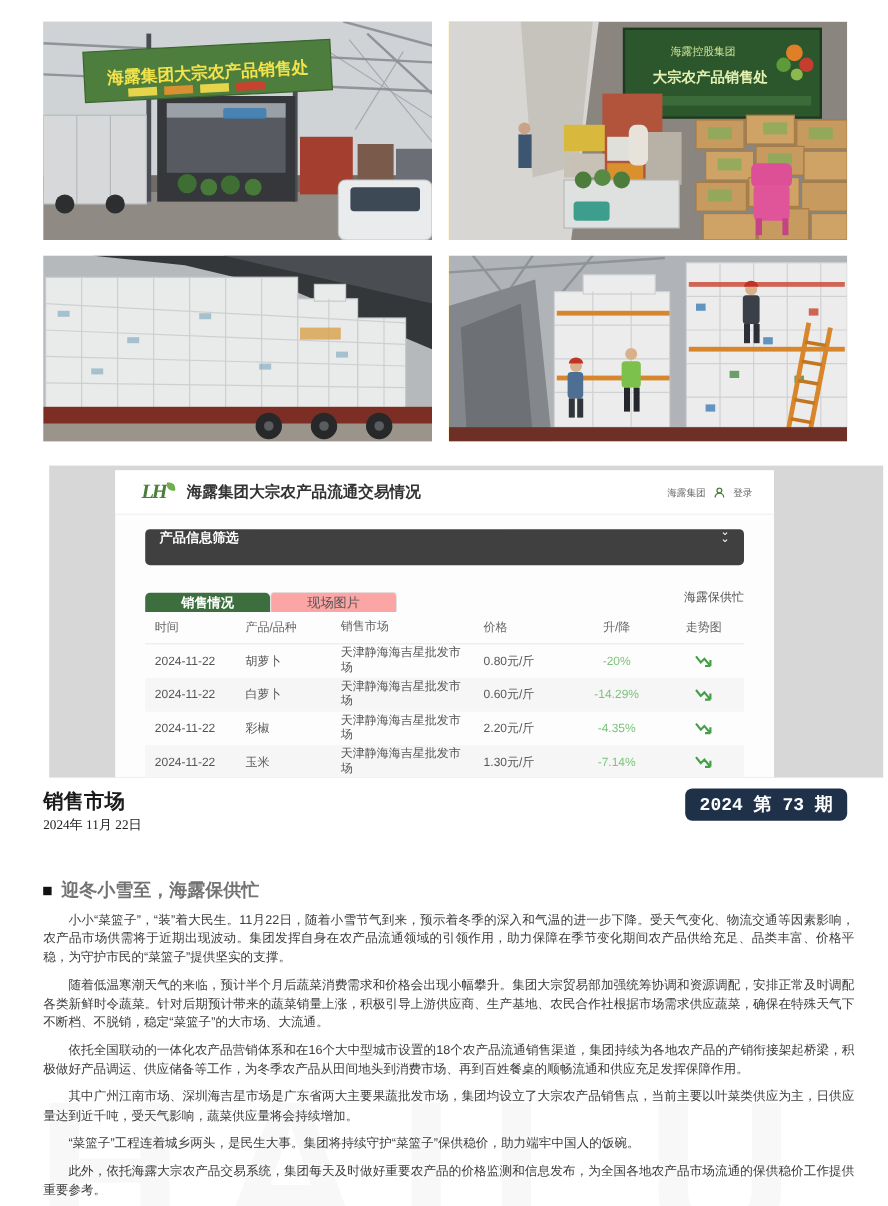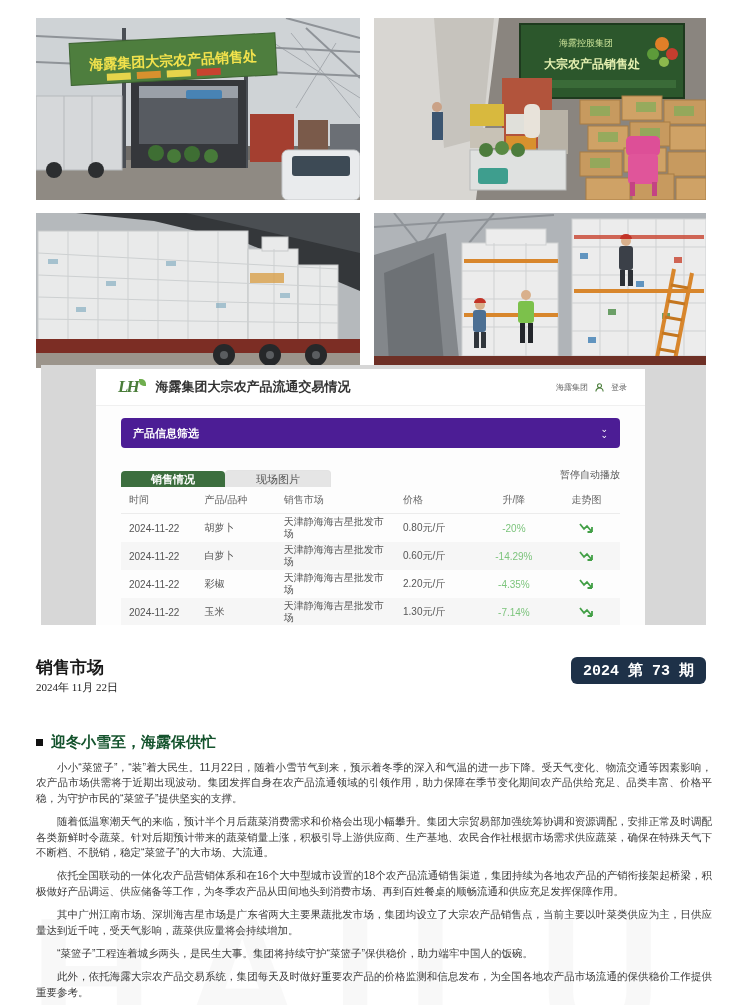--- a/index.html
+++ b/index.html
@@ -8,37 +8,37 @@
     font-family:"Liberation Sans","DejaVu Sans",sans-serif;color:#333;
   }
   
   .photo{position:absolute;overflow:hidden;background:#fde047;text-decoration:underline;}
   .photo svg{display:block;width:100%;height:100%;}
   #photo1{left:36px;top:18px;width:324px;height:182px;}
   #photo2{left:374px;top:18px;width:332px;height:182px;}
   #photo3{left:36px;top:213px;width:324px;height:155px;}
   #photo4{left:374px;top:213px;width:332px;height:155px;}
   
-  .dash{position:absolute;left:41px;top:365px;width:665px;height:260px;background:#d7d7d7;overflow:hidden;}
+  .dash{position:absolute;left:41px;top:388px;width:665px;height:260px;background:#d7d7d7;overflow:hidden;padding-left:30px;}
   .dash-card{position:absolute;left:55px;top:4px;width:549px;height:256px;background:#fdfdfd;}
   .dash-header{height:36px;display:flex;align-items:center;border-bottom:1px solid #f0f0f0;background:#fff;}
   .logo{margin-left:22px;display:flex;align-items:center;}
   .logo-text{font-family:"Liberation Serif",serif;font-style:italic;font-weight:bold;font-size:17px;color:#4a7d3a;letter-spacing:-2px;}
   .logo-leaf{width:7px;height:7px;background:#6fae4e;border-radius:0 70% 0 70%;margin-left:1px;margin-top:-9px;}
   .dash-title{margin-left:10px;font-size:13px;font-weight:bold;color:#333;}
   .dash-nav{margin-left:auto;margin-right:18px;display:flex;align-items:center;gap:7px;font-size:8px;color:#666;}
   .person-icon{width:9px;height:9px;}
-  .filter-bar{margin:12px 25px 0 25px;height:30px;background:#4c1d95;border-radius:4px;display:flex;align-items:center;color:#fff;}
+  .filter-bar{margin:12px 25px 0 25px;height:30px;background:#404040;border-radius:4px;display:flex;align-items:flex-start;color:#fff;}
   .filter-bar .lbl{font-size:11px;font-weight:bold;margin-left:12px;}
   .chevrons{margin-left:auto;margin-right:12px;line-height:5px;font-size:9px;letter-spacing:0;}
   .chevrons div{height:6px;}
   .tabs-row{margin:20px 25px 0 25px;display:flex;align-items:flex-end;}
   .tab{width:104px;height:16px;display:flex;align-items:center;justify-content:center;font-size:11px;border-radius:4px 4px 0 0;}
   .tab.active{background:#3c6e3e;color:#fff;font-weight:bold;}
-  .tab.inactive{background:#e5e5e5;color:#555;border:1px solid #e3e3e3;border-bottom:none;}
+  .tab.inactive{background:#fca5a5;color:#555;border:1px solid #e3e3e3;border-bottom:none;}
   .autoplay{margin-left:auto;font-size:10px;color:#555;padding-bottom:5px;}
   .table{margin:0 25px;}
   .trow{display:flex;align-items:stretch;}
   .trow>div{display:flex;align-items:center;font-size:10px;color:#555;}
   .c-date{width:79px;padding-left:8px;}
   .c-prod{width:83px;}
   .c-mkt{width:110px;padding-right:14px;line-height:12px;}
   .c-price{width:75px;}
   .c-chg{width:82px;justify-content:center;color:#7cc47c !important;}
   .c-trend{width:70px;justify-content:center;}
@@ -46,21 +46,21 @@
   .thead>div{color:#666;}
   .trow.data{height:28px;}
   .trow.data:nth-child(odd){background:#f6f6f6;}
   
   .dept{position:absolute;left:36px;top:656px;font-family:"Liberation Serif","DejaVu Serif",serif;font-weight:bold;font-size:17px;color:#1a1a1a;}
   .date{position:absolute;left:36px;top:680px;font-family:"Liberation Serif","DejaVu Serif",serif;font-size:11px;color:#222;}
   .issue-badge{position:absolute;right:34px;top:657px;background:#1e3148;color:#fff;
     font-family:Liberation Mono, monospace;font-weight:bold;font-size:15px;
     padding:4px 12px;border-radius:6px;}
   
-  .art-title{position:absolute;left:36px;top:733px;font-size:15px;font-weight:bold;color:#14532d;display:flex;align-items:center;}
+  .art-title{position:absolute;left:36px;top:733px;font-size:15px;font-weight:bold;color:#737373;display:flex;align-items:center;}
   .bullet{width:7px;height:7px;background:#111;margin-right:8px;}
   .art-body{position:absolute;left:36px;top:760px;width:676px;font-size:10.5px;color:#3b3b3b;line-height:15.4px;text-align:justify;}
   .art-body p{margin:0 0 8px 0;text-indent:2em;}
   
   .watermark{position:absolute;left:30px;top:880px;font-size:170px;font-weight:bold;
     color:rgba(0,0,0,0.028);letter-spacing:28px;font-family:"Liberation Sans",sans-serif;z-index:0;pointer-events:none;}
   .content-layer{position:relative;z-index:1;}
 </style>
 </head>
 <body>
@@ -333,21 +333,21 @@
         <span class="lbl">产品信息筛选</span>
         <span class="chevrons">
             <div>⌄</div>
             <div>⌄</div>
           </span>
       </div>
 
       <div class="tabs-row">
         <div class="tab active">销售情况</div>
         <div class="tab inactive">现场图片</div>
-        <div class="autoplay">暂停自动播放</div>
+        <div class="autoplay">海露保供忙</div>
       </div>
 
       <div class="table">
         <div class="trow thead">
           <div class="c-date">时间</div>
           <div class="c-prod">产品/品种</div>
           <div class="c-mkt">销售市场</div>
           <div class="c-price">价格</div>
           <div class="c-chg" style="color:#666 !important">升/降</div>
           <div class="c-trend">走势图</div>

